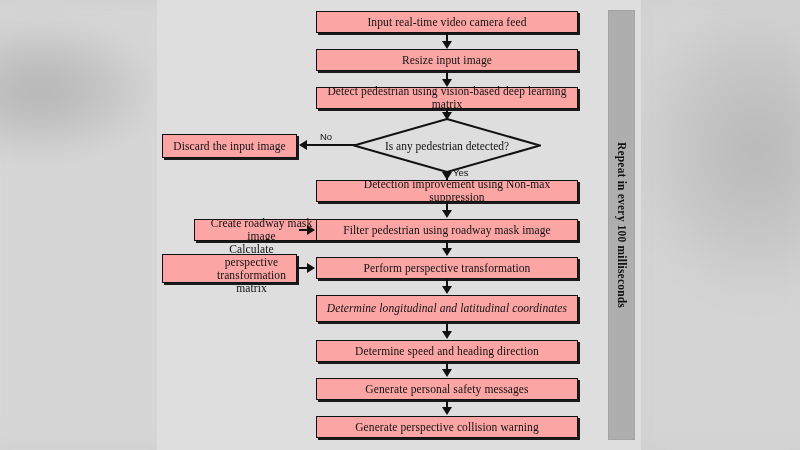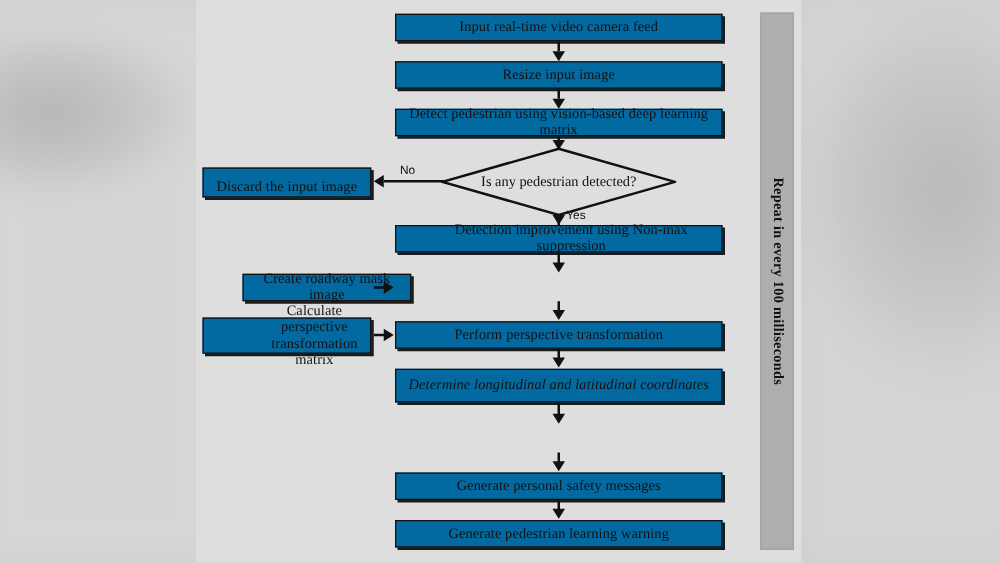--- a/index.html
+++ b/index.html
@@ -43,21 +43,21 @@
     left: 157px;
     top: 0;
     width: 484px;
     height: 450px;
     background: #dedede;
   }
   
   .box {
     position: absolute;
     box-sizing: border-box;
-    background: #0369a1;
+    background: #fca5a5;
     border: 1px solid #111;
     box-shadow: 2px 2px 0 0 #1a1a1a;
     display: flex;
     align-items: center;
     justify-content: center;
     text-align: center;
     color: #111;
     font-size: 11.5px;
     line-height: 13px;
     letter-spacing: 0.1px;
@@ -182,41 +182,44 @@
       <svg width="188" height="55" viewBox="0 0 188 55">
         <polygon points="94,1 187,27.5 94,54 1,27.5" fill="#dedede" stroke="#111" stroke-width="2"></polygon>
       </svg>
       <div class="diamond-label">Is any pedestrian detected?</div>
     </div>
 
     <div class="hline" style="left:150px; top:144px; width:48px;"></div>
     <div class="arrow-left" style="left:142px; top:140px;"></div>
     <div class="edge-label" style="left:163px; top:131px;">No</div>
 
-    <div class="box" style="left:5px; top:134px; width:135px; height:24px;align-items:flex-end;">
+    <div class="box" style="left:5px; top:134px; width:135px; height:24px;">
       <span>Discard the input image</span>
     </div>
 
     <div class="vline" style="left:289px; top:172px; height:10px;"></div>
     <div class="arrow-down" style="left:285px; top:172px;"></div>
     <div class="edge-label" style="left:296px; top:167px;">Yes</div>
 
     <div class="box" style="left:159px; top:180px; width:262px; height:22px;padding-left:20px;">
       <span>Detection improvement using Non-max suppression</span>
     </div>
 
     <div class="vline" style="left:289px; top:202px; height:9px;"></div>
     <div class="arrow-down" style="left:285px; top:210px;"></div>
 
     <div class="box" style="left:5px; top:219px; width:135px; height:22px;margin-left:32px;">
       <span>Create roadway mask image</span>
     </div>
     <div class="hline" style="left:142px; top:229px; width:10px;"></div>
     <div class="arrow-right" style="left:150px; top:225px;"></div>
 
+    <div class="box" style="left:159px; top:219px; width:262px; height:22px;">
+      <span>Filter pedestrian using roadway mask image</span>
+    </div>
 
     <div class="vline" style="left:289px; top:241px; height:9px;"></div>
     <div class="arrow-down" style="left:285px; top:248px;"></div>
 
     <div class="box" style="left:5px; top:254px; width:135px; height:29px;padding-left:44px;">
       <span>Calculate perspective transformation matrix</span>
     </div>
     <div class="hline" style="left:142px; top:267px; width:10px;"></div>
     <div class="arrow-right" style="left:150px; top:263px;"></div>
 
@@ -227,33 +230,36 @@
     <div class="vline" style="left:289px; top:279px; height:9px;"></div>
     <div class="arrow-down" style="left:285px; top:286px;"></div>
 
     <div class="box" style="left:159px; top:295px; width:262px; height:27px;font-style:italic;">
       <span>Determine longitudinal and latitudinal coordinates</span>
     </div>
 
     <div class="vline" style="left:289px; top:322px; height:10px;"></div>
     <div class="arrow-down" style="left:285px; top:331px;"></div>
 
+    <div class="box" style="left:159px; top:340px; width:262px; height:22px;">
+      <span>Determine speed and heading direction</span>
+    </div>
 
     <div class="vline" style="left:289px; top:362px; height:9px;"></div>
     <div class="arrow-down" style="left:285px; top:369px;"></div>
 
     <div class="box" style="left:159px; top:378px; width:262px; height:22px;">
       <span>Generate personal safety messages</span>
     </div>
 
     <div class="vline" style="left:289px; top:400px; height:9px;"></div>
     <div class="arrow-down" style="left:285px; top:407px;"></div>
 
     <div class="box" style="left:159px; top:416px; width:262px; height:22px;">
-      <span>Generate  pedestrian learning warning</span>
+      <span>Generate  perspective collision warning</span>
     </div>
 
     <div id="repeat-bar">
       <div class="vtext">Repeat in every 100 milliseconds</div>
     </div>
 
   </div>
 </div>
 
 </body></html>

